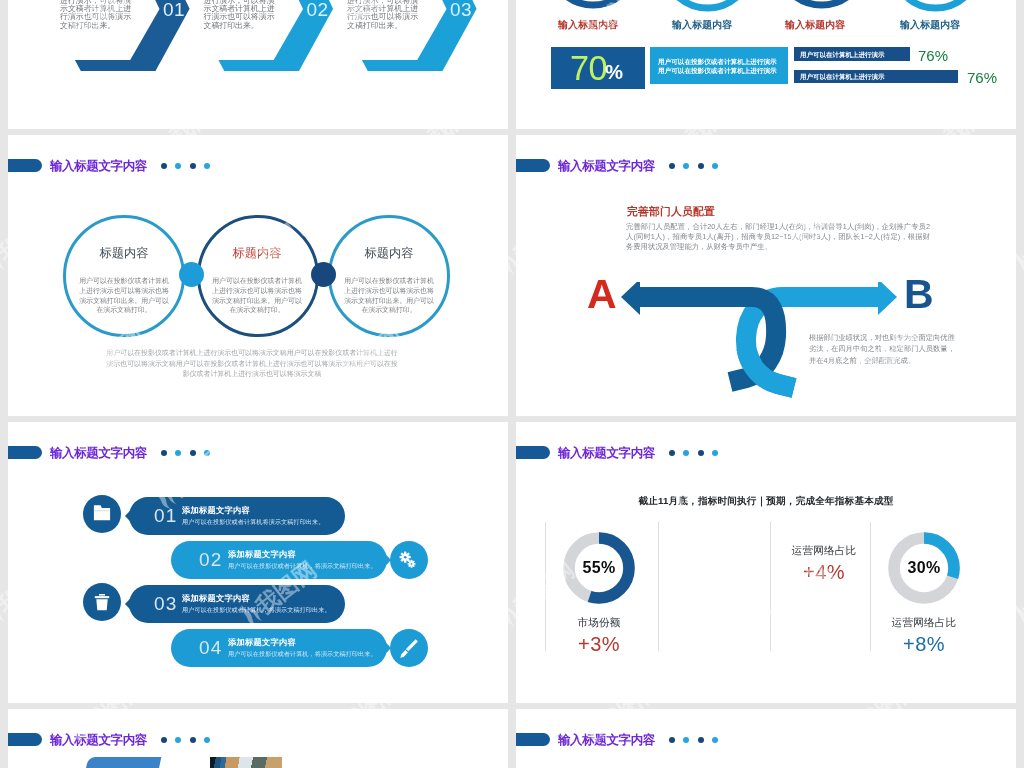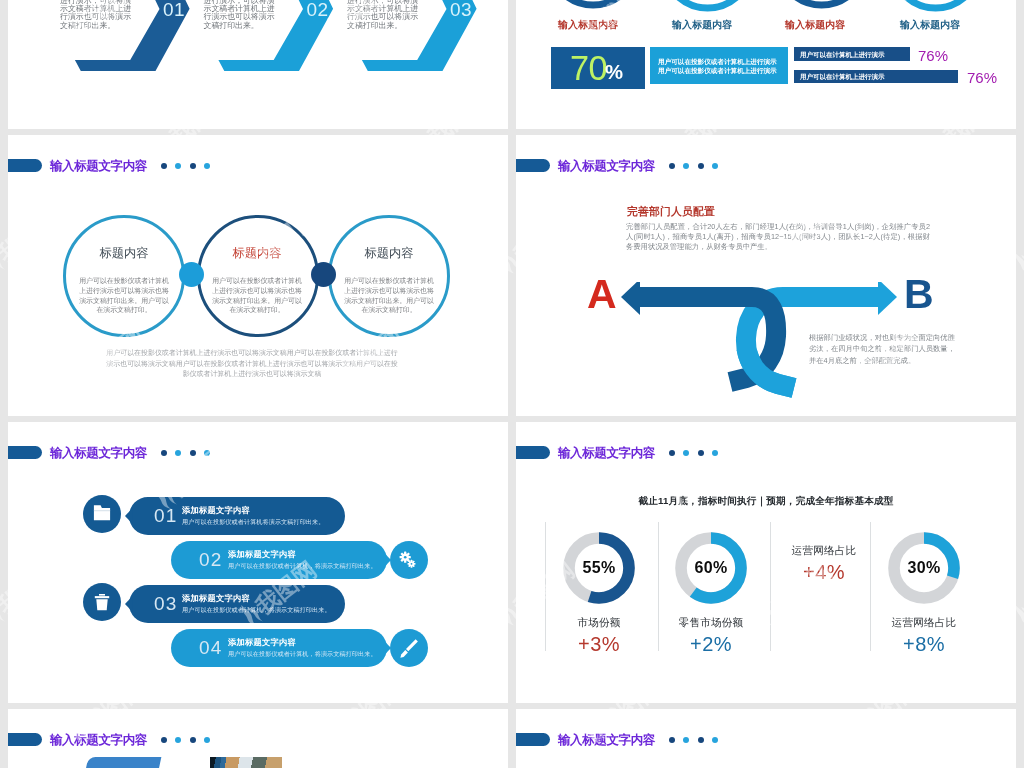--- a/index.html
+++ b/index.html
@@ -57,21 +57,21 @@
   .chnum{position:absolute;font-size:19px;color:#d8f2fb;line-height:19px;letter-spacing:.5px;}
   
   .s2cap{position:absolute;font-size:9.9px;font-weight:bold;line-height:12px;letter-spacing:.2px;}
   .s2big{position:absolute;background:#155a96;}
   .s2bigv{position:absolute;color:#bef264;font-weight:normal;font-size:34.3px;line-height:34.3px;letter-spacing:-0.5px;}
   .s2bigu{position:absolute;color:#fff;font-weight:bold;font-size:20.3px;line-height:20.3px;}
   .s2note{position:absolute;background:#1ba0d8;}
   .s2noteT{position:absolute;color:#fff;font-size:6.6px;line-height:8.6px;font-weight:bold;}
   .s2bar{position:absolute;background:#184f88;}
   .s2barT{position:absolute;color:#fff;font-size:6.5px;line-height:9px;font-weight:bold;}
-  .s2pct{position:absolute;color:#a21caf;font-size:15px;line-height:15px;}
+  .s2pct{position:absolute;color:#15803d;font-size:15px;line-height:15px;}
   
   .absub{position:absolute;left:111px;top:71px;font-size:10.8px;font-weight:bold;color:#b4372c;
          letter-spacing:.2px;line-height:11px;}
   .abpara{position:absolute;left:110px;top:87px;width:304px;font-size:7.3px;line-height:10.2px;
           color:#82878c;text-align:justify;}
   .ablet{position:absolute;font-size:41px;font-weight:bold;line-height:41px;}
   .abtxt{position:absolute;width:152px;font-size:7.3px;line-height:11.4px;color:#82878c;}
   
   .dlead{position:absolute;left:0;width:500px;text-align:center;top:73px;
          font-size:9.6px;font-weight:bold;color:#23282d;letter-spacing:.2px;}
@@ -353,31 +353,20 @@
         <svg width="72" height="72" viewBox="0 0 72 72">
           <circle cx="36" cy="36" r="30" fill="none" stroke="#d3d5d8" stroke-width="11.6"></circle>
           <circle cx="36" cy="36" r="30" fill="none" stroke="#19558f" stroke-width="11.6" stroke-dasharray="103.7 84.8" transform="rotate(-90 36 36)"></circle>
         </svg>
         <div class="dval">55%</div>
       </div>
       <div class="dlabel">市场份额</div>
       <div class="ddelta" style="color:#b5392e">+3%</div>
     </div>
 
-    <div class="dcell" style="left:141px">
-      <div class="dring">
-        <svg width="72" height="72" viewBox="0 0 72 72">
-          <circle cx="36" cy="36" r="30" fill="none" stroke="#d3d5d8" stroke-width="11.6"></circle>
-          <circle cx="36" cy="36" r="30" fill="none" stroke="#1ea2d9" stroke-width="11.6" stroke-dasharray="113.1 75.4" transform="rotate(-90 36 36)"></circle>
-        </svg>
-        <div class="dval">60%</div>
-      </div>
-      <div class="dlabel">零售市场份额</div>
-      <div class="ddelta" style="color:#1b6ea5">+2%</div>
-    </div>
 
     <div class="dcell" style="left:254px">
       <div class="dlabel">运营网络占比</div>
       <div class="ddelta" style="color:#b5392e">+4%</div>
     </div>
 
     <div class="dcell" style="left:354px">
       <div class="dring">
         <svg width="72" height="72" viewBox="0 0 72 72">
           <circle cx="36" cy="36" r="30" fill="none" stroke="#d3d5d8" stroke-width="11.6"></circle>

